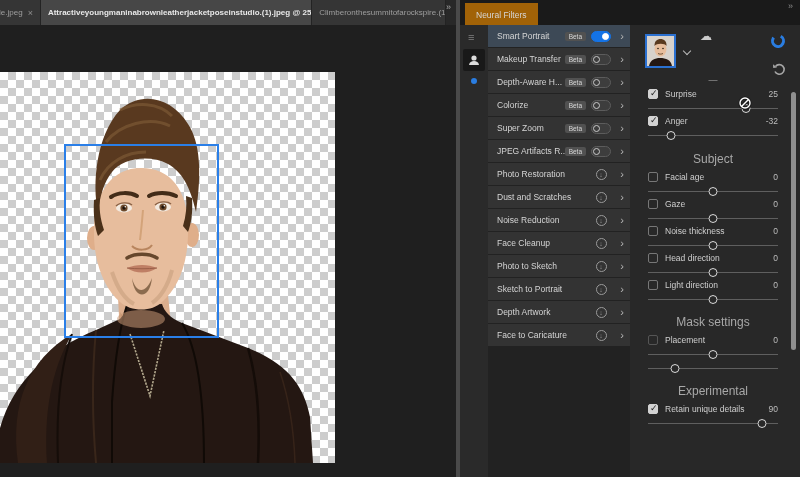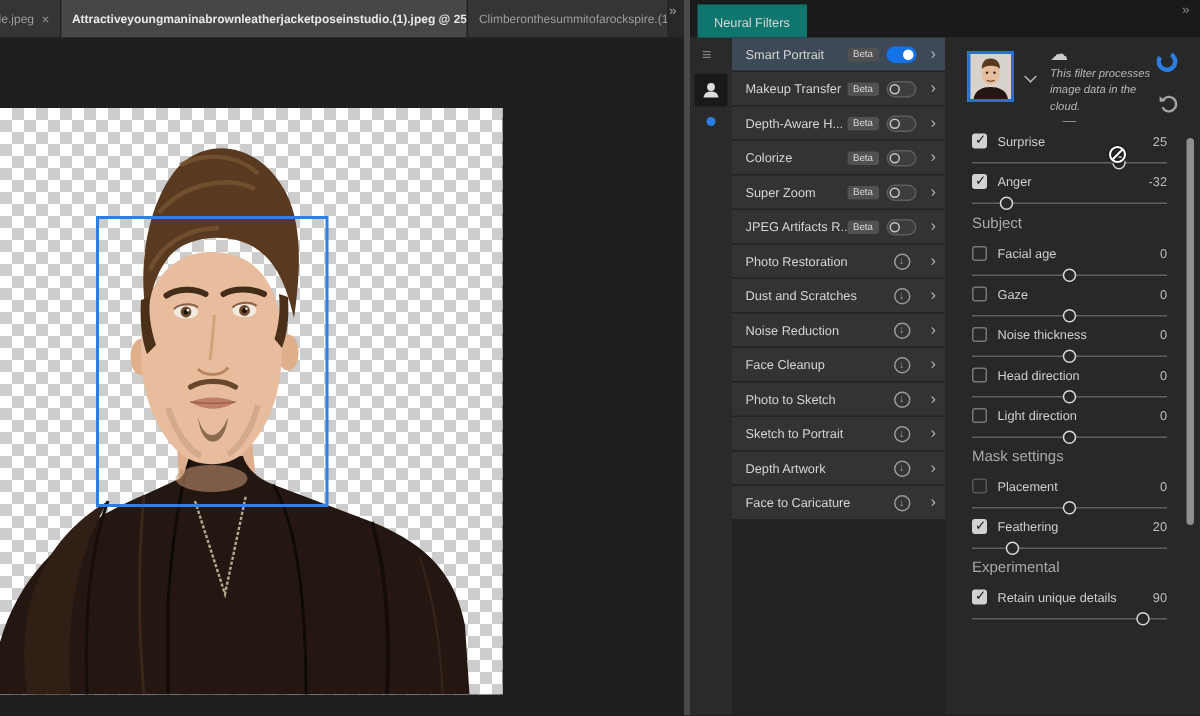--- a/index.html
+++ b/index.html
@@ -28,21 +28,21 @@
       linear-gradient(45deg,#cdcdcd 25%,#ffffff 25%,#ffffff 75%,#cdcdcd 75%);
     background-size:16px 16px; background-position:0 0,8px 8px; }
   .photo { position:absolute; left:0; top:0; width:335px; height:391px; }
   .face-rect { position:absolute; left:64px; top:72px; width:155px; height:194px;
     border:2px solid #2a7fe8; }
 
   
   .divider-v { position:absolute; left:456px; top:0; width:4px; height:477px; background:#4a4a4a; }
   .panel { position:absolute; left:460px; top:0; width:340px; height:477px; background:#2b2b2b; }
   .panel-header { position:absolute; left:0; top:0; width:340px; height:25px; background:#1a1a1a; }
-  .panel-tab { position:absolute; left:5px; top:3px; height:22px; padding:12px 11px; background:#0f766e;
+  .panel-tab { position:absolute; left:5px; top:3px; height:22px; padding:12px 11px; background:#a16207;
     color:#d6d6d6; font-size:8.5px; display:flex; align-items:center;text-align:right; }
   .panel-overflow { position:absolute; right:7px; top:1px; color:#8a8a8a; font-size:9px; }
 
   .rail { position:absolute; left:0; top:25px; width:28px; height:452px; background:#2a2a2a; }
   .rail-grid { position:absolute; left:8px; top:6px; color:#808080; font-size:11px; }
   .rail-box { position:absolute; left:3px; top:24px; width:22px; height:22px; background:#191919;
     border-radius:2px; display:flex; align-items:center; justify-content:center; }
   .rail-dot { position:absolute; left:11px; top:53px; width:6px; height:6px; border-radius:50%;
     background:#2a7de1; }
 
@@ -85,21 +85,21 @@
   .cbx { width:10px; height:10px; border-radius:2px; border:1px solid #777; background:transparent;
     margin-right:7px; flex:0 0 auto; position:relative; }
   .cbx.checked { background:#d2d2d2; border-color:#d2d2d2; }
   .cbx.checked::after { content:"✓"; position:absolute; left:1px; top:-2px; font-size:9px; color:#1d1d1d; }
   .cbx.dim { border-color:#555; }
   .slabel { font-size:8.5px; color:#cfcfcf; flex:1 1 auto; }
   .svalue { font-size:8.5px; color:#bdbdbd; flex:0 0 auto;text-align:center; }
   .track { position:relative; margin-top:8px; margin-left:0px; height:1px; background:#5f5f5f; }
   .sthumb { position:absolute; top:-4.5px; width:9px; height:9px; border-radius:50%;
     border:1.5px solid #d9d9d9; background:#282828; transform:translateX(-50%); }
-  .sheader { flex:0 0 auto; font-size:10px; color:#a8a8a8; height:12px; margin:2px 0 6px 0; }
+  .sheader { flex:0 0 auto; font-size:12px; color:#a8a8a8; height:12px; margin:10px 0 6px 0;text-align:center; }
 
   .sfooter { margin-top:auto; flex:0 0 auto; text-align:center; }
   .question { font-size:8.5px; font-style:italic; color:#b8b8b8; margin-bottom:7px; }
   .fbtns { display:flex; justify-content:center; gap:10px; }
   .fbtn { display:inline-flex; align-items:center; gap:5px; border:1px solid #787878; border-radius:3px;
     background:transparent; color:#dddddd; font-size:8.5px; padding:3px 11px;
     font-family:"Liberation Sans","DejaVu Sans",sans-serif; }
   .fbtn .face { font-size:9px; color:#cccccc; }
 
   .scrollbar { position:absolute; left:331px; top:92px; width:5px; height:258px; background:#8f8f8f;
@@ -331,21 +331,20 @@
             <path d="M2,30 C3,24 8,22 13,22 C19,22 24,24 25,30 Z" fill="#241712"></path>
             <ellipse cx="13.5" cy="13" rx="6" ry="7.5" fill="#e7bd9d"></ellipse>
             <path d="M7.5,10 C7.5,5 10,3 13.5,3 C17,3 20,5.5 19.5,10 C18,7 9.5,7 7.5,10 Z" fill="#59391f"></path>
             <circle cx="11" cy="12.5" r="0.8" fill="#2a1c10"></circle>
               <circle cx="16" cy="12.5" r="0.8" fill="#2a1c10"></circle>
             <path d="M11,17.5 C12.5,18.3 14.5,18.3 16,17.5" stroke="#4f3319" stroke-width="0.8" fill="none"></path>
           </svg>
         </div>
         <span class="thumb-chevron"></span>
         <div class="cloud-ic">☁</div>
-        <div class="cloud-note">This filter processes image data in the cloud.</div>
         <svg class="spinner" width="16" height="16" viewBox="0 0 16 16">
           <circle cx="8" cy="8" r="5.5" fill="none" stroke="#2a7de1" stroke-width="3" stroke-dasharray="26 9" transform="rotate(-60 8 8)"></circle>
         </svg>
         <svg class="undo-ic" width="14" height="13" viewBox="0 0 14 13">
           <path d="M3.5,3.5 A4.8,4.8 0 1 1 3,8.5" fill="none" stroke="#a5a5a5" stroke-width="1.6"></path>
           <path d="M1,1.2 L1.2,5 L5,4.4 Z" fill="#a5a5a5"></path>
         </svg>
       </div>
       <div class="dash">—</div>
 
@@ -429,25 +428,20 @@
         <div class="shead">
           <span class="cbx dim"></span>
           <span class="slabel">Placement</span>
           <span class="svalue">0</span>
         </div>
         <div class="track">
             <span class="sthumb" style="left:50%"></span>
           </div>
       </div>
       <div class="srow">
-        <div class="shead">
-          <span class="cbx checked"></span>
-          <span class="slabel">Feathering</span>
-          <span class="svalue">20</span>
-        </div>
         <div class="track">
             <span class="sthumb" style="left:21%"></span>
           </div>
       </div>
 
       <div class="sheader">Experimental</div>
 
       <div class="srow">
         <div class="shead">
           <span class="cbx checked"></span>

